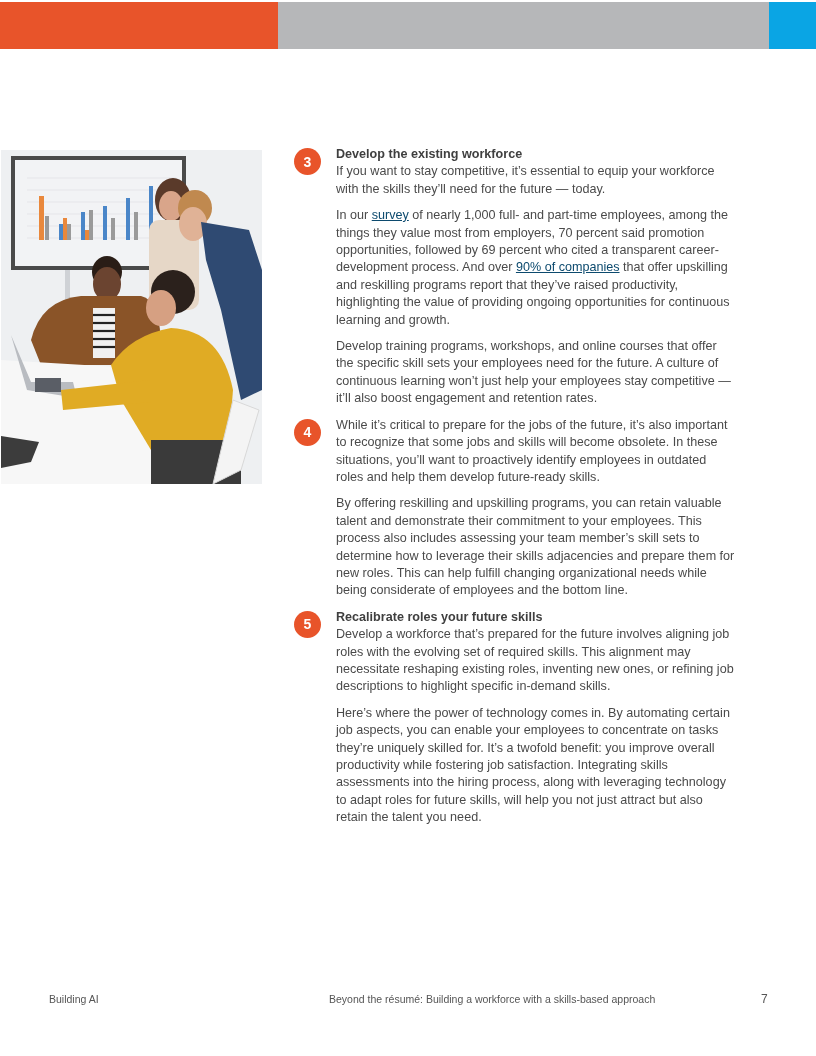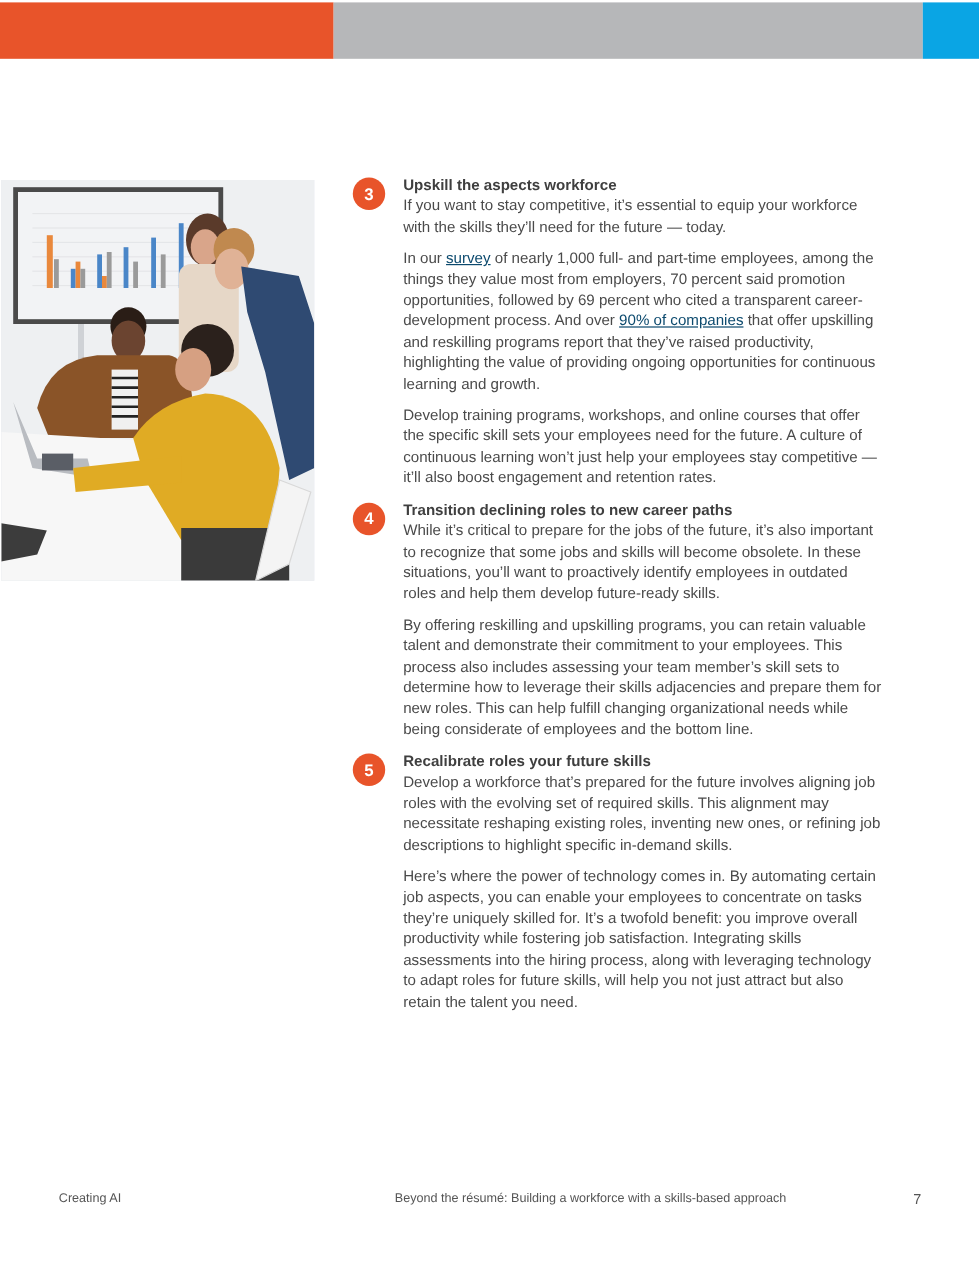--- a/index.html
+++ b/index.html
@@ -110,39 +110,38 @@
     <path d="M232 250 L258 260 L240 320 L212 334 L220 300 Z" fill="#f4f4f4" stroke="#d8d8d8"></path>
 
     <path d="M0 286 L38 292 L30 312 L0 318 Z" fill="#3c3c3c"></path>
   </svg>
 </div>
 
 <div class="content">
 
   <div class="section">
     <div class="badge">3</div>
-    <div class="heading">Upskill the aspects workforce</div>
+    <div class="heading">Develop the existing workforce</div>
     <p>If you want to stay competitive, it’s essential to equip your workforce with the skills they’ll need for the future — today.</p>
     <p><span>In our </span><a class="link" href="#">survey</a><span> of nearly 1,000 full- and part-time employees, among the things they value most from employers, 70 percent said promotion opportunities, followed by 69 percent who cited a transparent career-development process. And over </span><a class="link" href="#">90% of companies</a><span> that offer upskilling and reskilling programs report that they’ve raised productivity, highlighting the value of providing ongoing opportunities for continuous learning and growth.</span></p>
     <p>Develop training programs, workshops, and online courses that offer the specific skill sets your employees need for the future. A culture of continuous learning won’t just help your employees stay competitive — it’ll also boost engagement and retention rates.</p>
   </div>
 
   <div class="section">
     <div class="badge">4</div>
-    <div class="heading">Transition declining roles to new career paths</div>
     <p>While it’s critical to prepare for the jobs of the future, it’s also important to recognize that some jobs and skills will become obsolete. In these situations, you’ll want to proactively identify employees in outdated roles and help them develop future-ready skills.</p>
     <p>By offering reskilling and upskilling programs, you can retain valuable talent and demonstrate their commitment to your employees. This process also includes assessing your team member’s skill sets to determine how to leverage their skills adjacencies and prepare them for new roles. This can help fulfill changing organizational needs while being considerate of employees and the bottom line.</p>
   </div>
 
   <div class="section">
     <div class="badge">5</div>
     <div class="heading">Recalibrate roles your future skills</div>
     <p>Develop a workforce that’s prepared for the future involves aligning job roles with the evolving set of required skills. This alignment may necessitate reshaping existing roles, inventing new ones, or refining job descriptions to highlight specific in-demand skills.</p>
     <p>Here’s where the power of technology comes in. By automating certain job aspects, you can enable your employees to concentrate on tasks they’re uniquely skilled for. It’s a twofold benefit: you improve overall productivity while fostering job satisfaction. Integrating skills assessments into the hiring process, along with leveraging technology to adapt roles for future skills, will help you not just attract but also retain the talent you need.</p>
   </div>
 
 </div>
 
 <div class="footer">
-  <span class="left">Creating AI</span>
+  <span class="left">Building AI</span>
   <span class="center">Beyond the résumé: Building a workforce with a skills-based approach</span>
   <span class="right">7</span>
 </div>
 
 </body></html>

